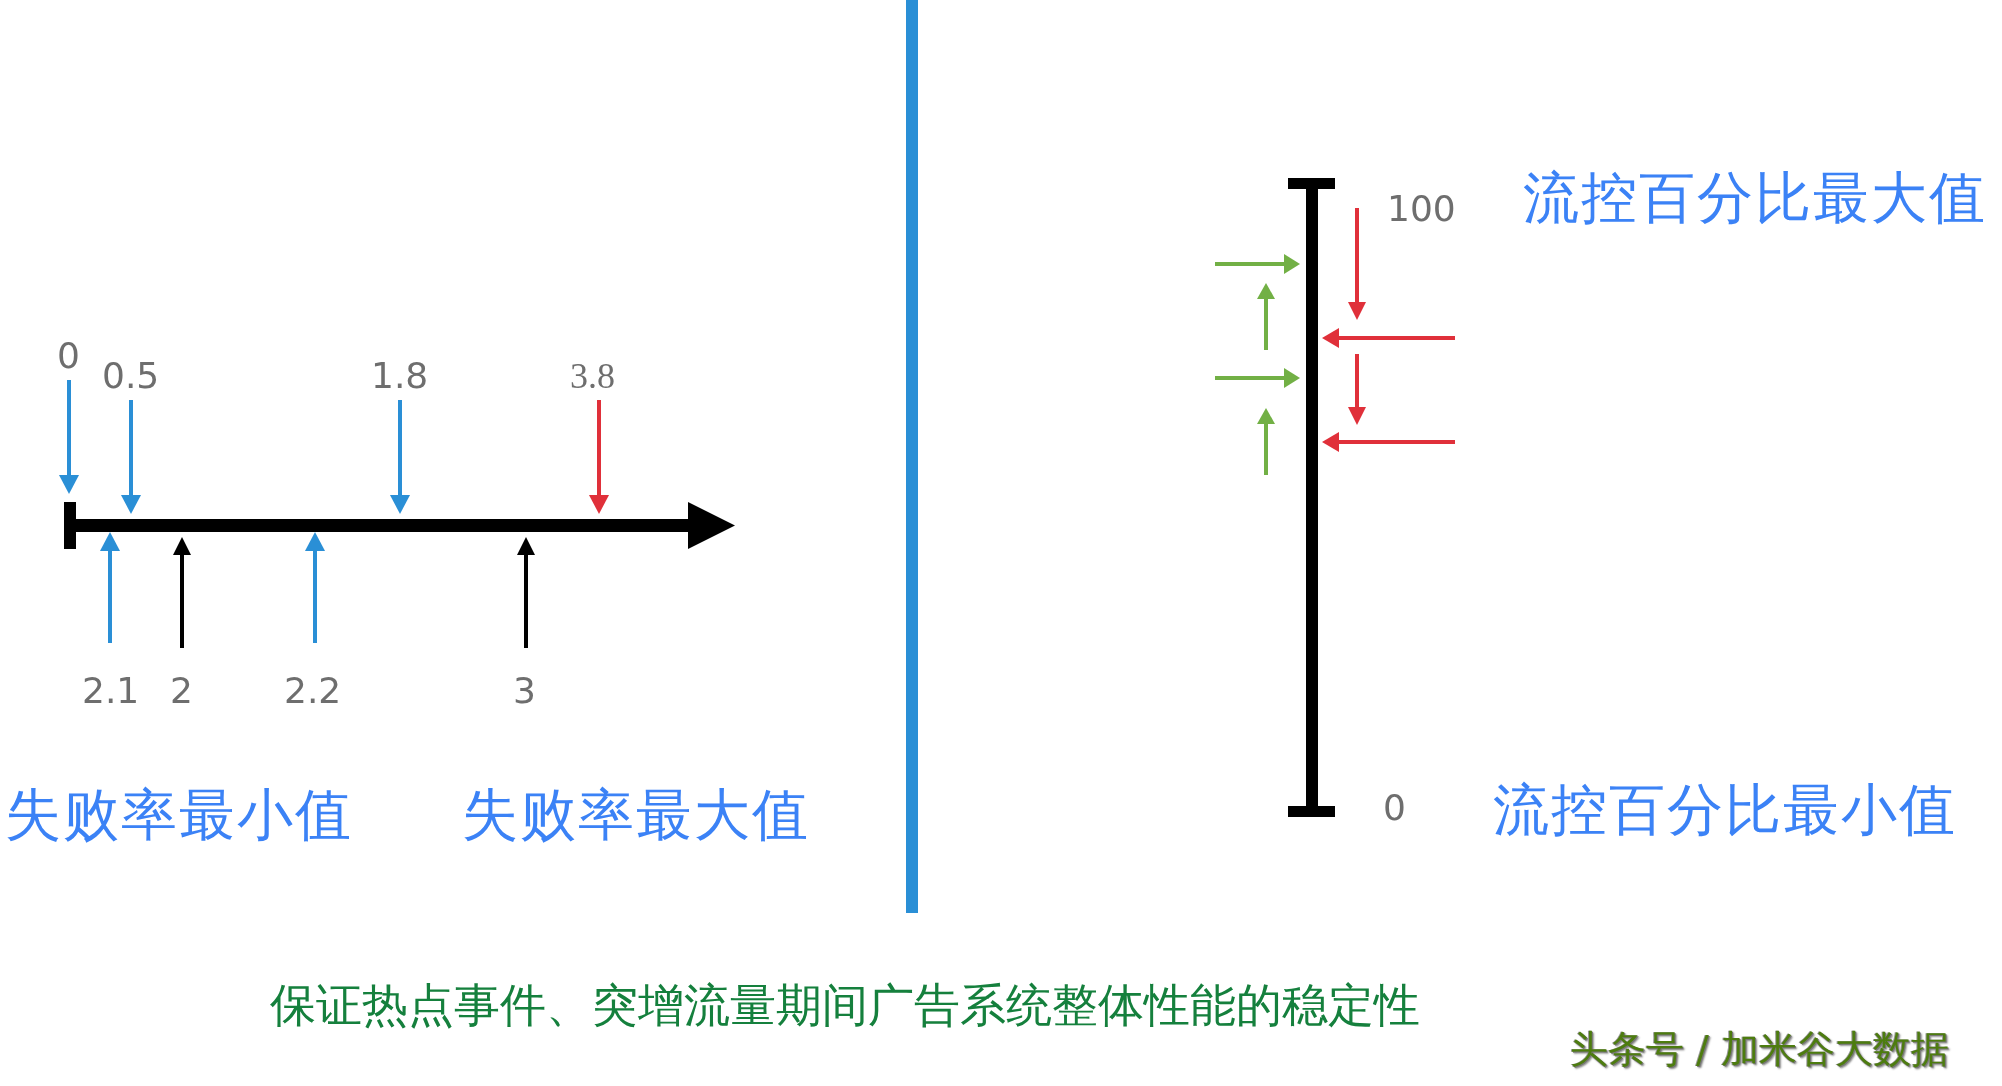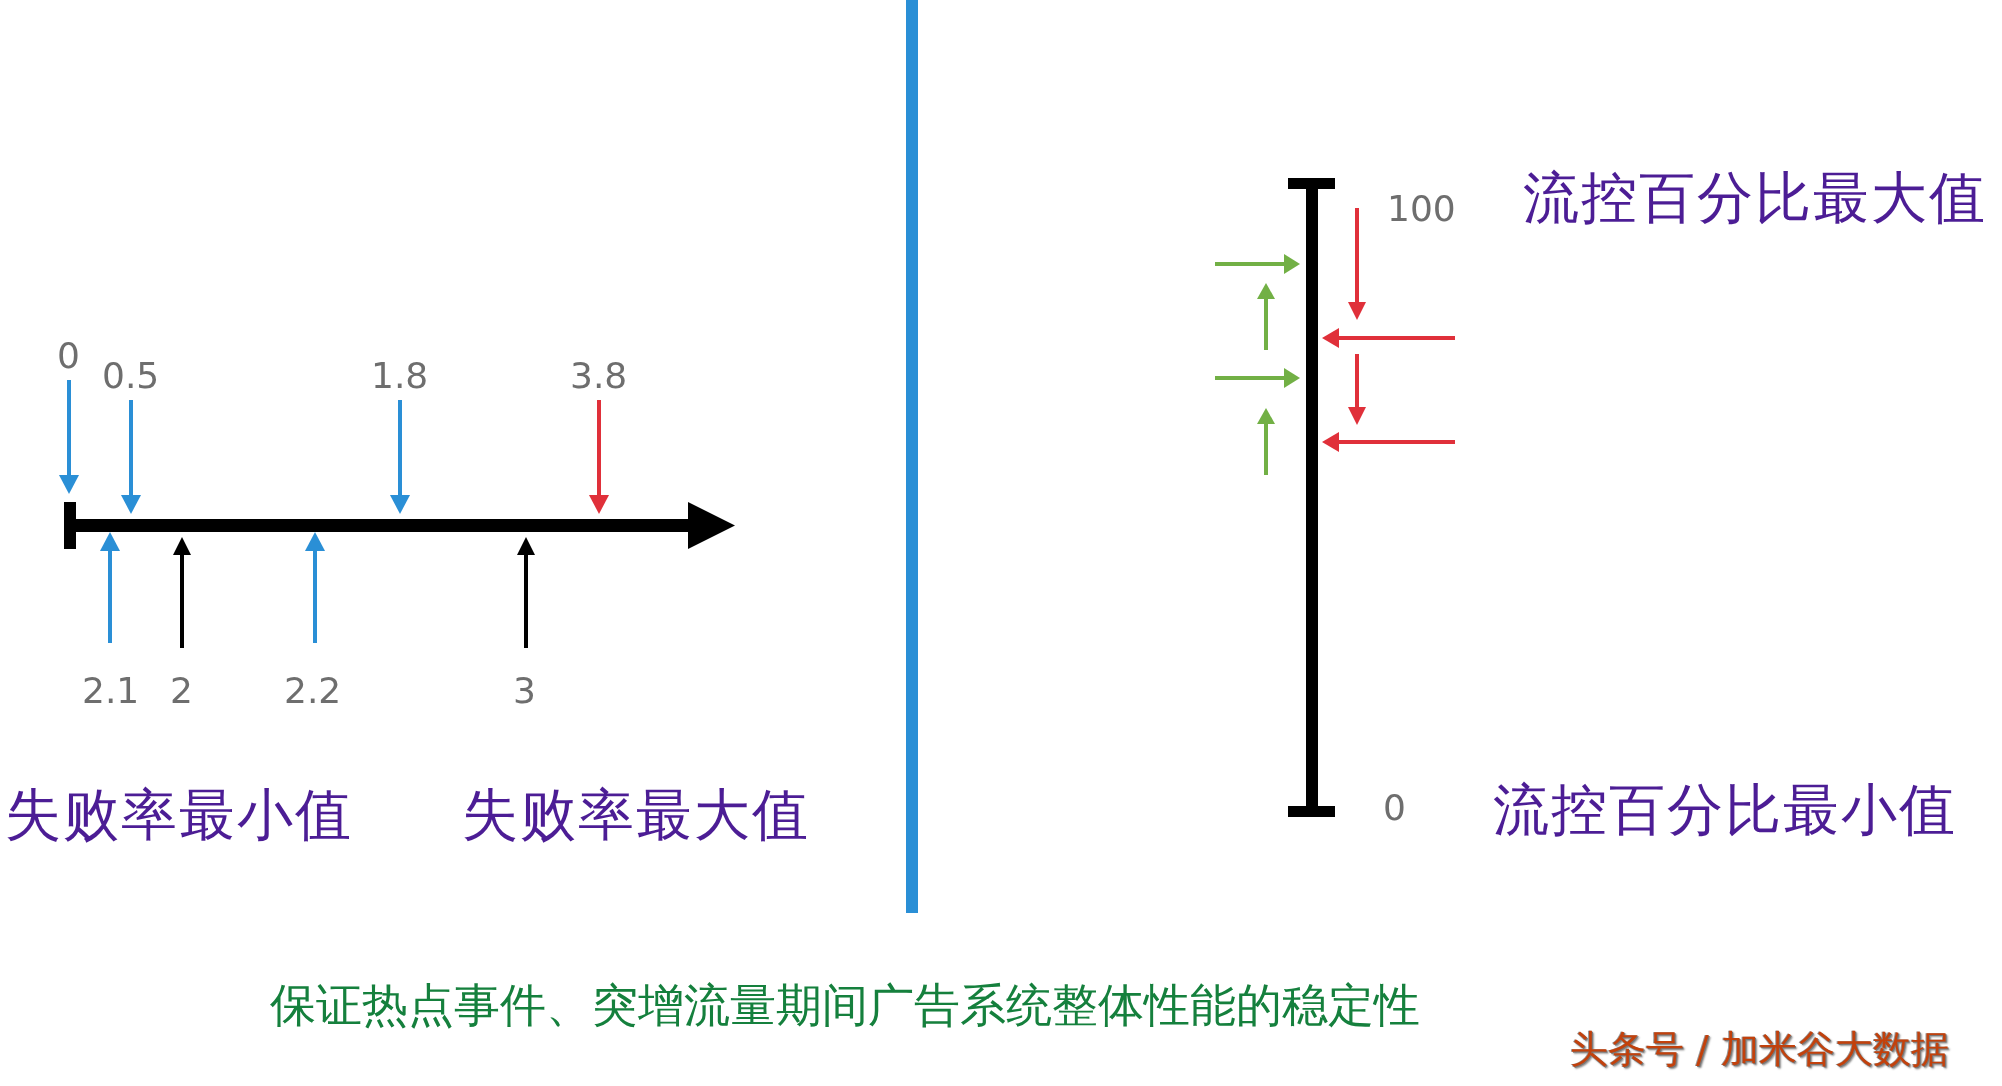--- a/index.html
+++ b/index.html
@@ -1,25 +1,25 @@
 <!DOCTYPE html>
 <html><head>
 <meta charset="utf-8">
 <style>
   html, body { margin: 0; padding: 0; background: #ffffff; }
   body { width: 2002px; height: 1086px; position: relative; overflow: hidden;
          font-family: "DejaVu Sans", "Liberation Sans", sans-serif; }
   .num { position: absolute; color: #6e6e6e; font-size: 36px; line-height: 1; white-space: nowrap;
          font-family: "DejaVu Sans", sans-serif; }
-  .cjk { position: absolute; color: #4c1d95; font-size: 56px; line-height: 1; white-space: nowrap;
+  .cjk { position: absolute; color: #3b82f6; font-size: 56px; line-height: 1; white-space: nowrap;
          font-family: "DejaVu Sans", "Liberation Sans", sans-serif; letter-spacing: 2px; }
   .divider { position: absolute; left: 906px; top: 0; width: 12px; height: 913px; background: #2a8fd6; }
   .footer { position: absolute; left: 270px; top: 982px; color: #15803d; font-size: 46px; line-height: 1;
             white-space: nowrap; font-family: "DejaVu Serif", "Liberation Serif", serif; }
-  .watermark { position: absolute; left: 1570px; top: 1030px; color: #c2410c; font-size: 38px; line-height: 1;
+  .watermark { position: absolute; left: 1570px; top: 1030px; color: #4d7c0f; font-size: 38px; line-height: 1;
                white-space: nowrap; font-family: "DejaVu Sans", sans-serif;
                text-shadow: 1px 1px 0 #777, -1px 0 0 #999, 2px 2px 2px #888; }
   svg { position: absolute; left: 0; top: 0; }
 </style>
 </head>
 <body>
 
 <div class="divider"></div>
 
 <svg width="2002" height="1086" viewBox="0 0 2002 1086">
@@ -92,21 +92,21 @@
     <line x1="1357" y1="354" x2="1357" y2="410" stroke="#e0303a" stroke-width="4"></line>
     <polygon points="1348,407 1366,407 1357,425" fill="#e0303a"></polygon>
     <line x1="1455" y1="442" x2="1335" y2="442" stroke="#e0303a" stroke-width="4"></line>
     <polygon points="1339,432 1322,442 1339,452" fill="#e0303a"></polygon>
   </g>
 </svg>
 
 <div class="num" style="left:57px; top:338px;">0</div>
 <div class="num" style="left:102px; top:358px;">0.5</div>
 <div class="num" style="left:371px; top:358px;">1.8</div>
-<div class="num" style="left:570px; top:358px;">3.8</div>
+<div class="num" style="left:570px; top:358px;font-family:Liberation Serif, serif;">3.8</div>
 
 <div class="num" style="left:82px; top:673px;">2.1</div>
 <div class="num" style="left:170px; top:673px;">2</div>
 <div class="num" style="left:284px; top:673px;text-align:right;">2.2</div>
 <div class="num" style="left:513px; top:673px;">3</div>
 
 <div class="cjk" style="left:5px; top:787px;">失败率最小值</div>
 <div class="cjk" style="left:462px; top:787px;">失败率最大值</div>
 
 <div class="num" style="left:1387px; top:178px;margin-top:13px;">100</div>

